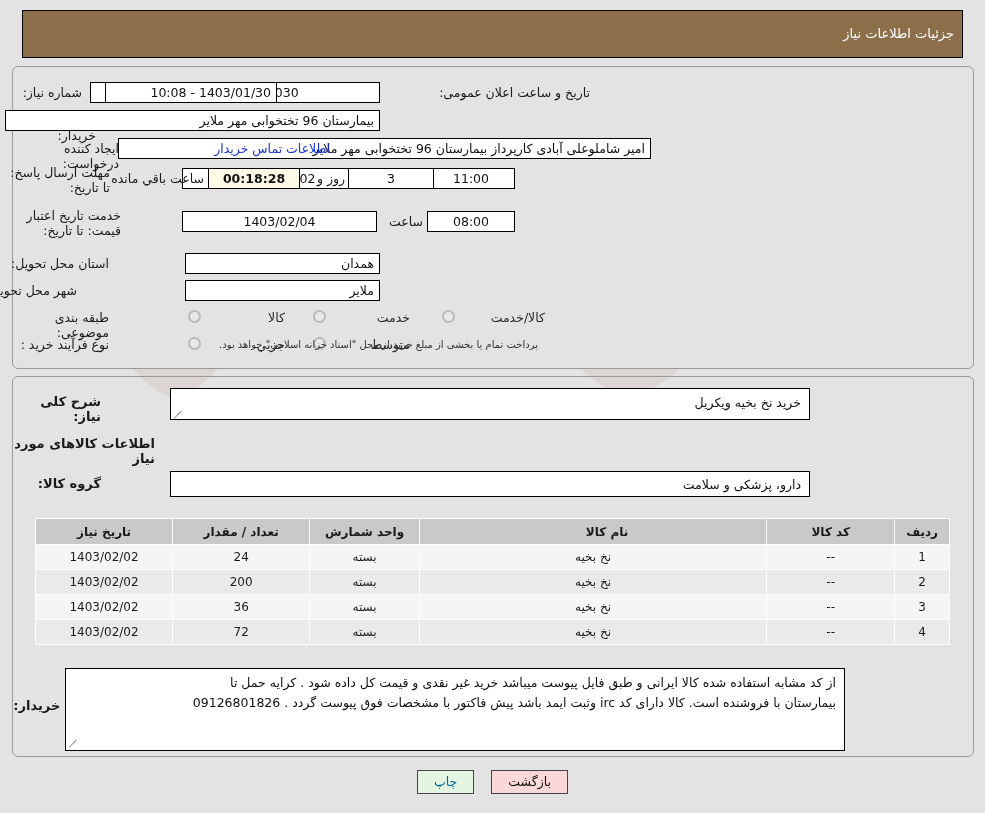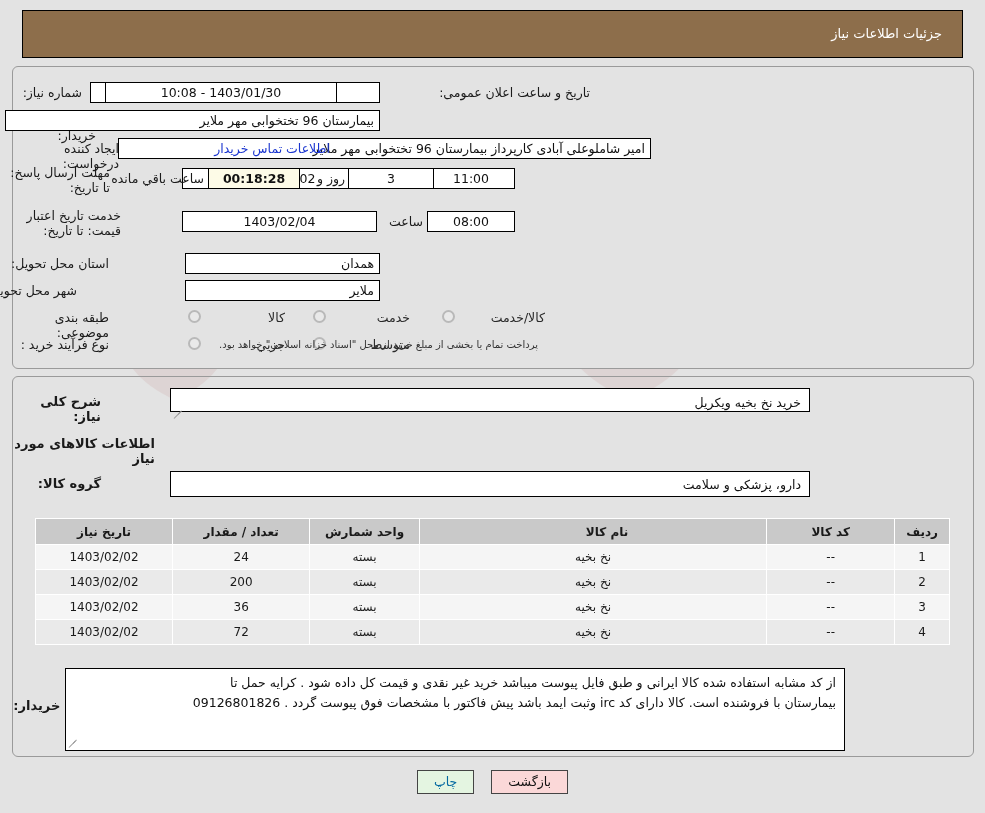--- a/index.html
+++ b/index.html
@@ -37,21 +37,21 @@
   
   #header {
     position: absolute;
     left: 22px; top: 10px;
     width: 941px; height: 48px;
     background: #8d6e4b;
     border: 1px solid #000;
     color: #ffffff;
     font-size: 13px;
     line-height: 46px;
-    padding: 0 20px;
+    padding: 0 8px;
     text-align: right;
     z-index: 3;
   }
 
   
   .panel {
     position: absolute;
     background: #e3e3e3;
     border: 1px solid #9a9a9a;
     border-radius: 6px;
@@ -195,21 +195,21 @@
   </svg>
 
   <div id="header">جزئیات اطلاعات نیاز</div>
 
   <div class="panel" id="panel-top"></div>
 
   <div class="lbl" style="right:903px; top:85px; width:70px; z-index:4;">شماره نیاز:</div>
   <div class="fld" style="right:605px; top:82px; width:290px; z-index:4;">1103093051000030</div>
   <div class="lbl" style="right:395px; top:85px; width:200px; z-index:4;">تاریخ و ساعت اعلان عمومی:</div>
 
-  <div class="fld" style="left:105px; top:82px; width:232px; z-index:4;">1403/01/30 - 10:08</div>
+  <div class="fld" style="left:105px; top:82px; width:172px; z-index:4;text-align:right;">1403/01/30 - 10:08</div>
 
   <div class="lbl" style="right:889px; top:113px; width:86px; z-index:4;">نام دستگاه خریدار:</div>
   <div class="fld right" style="right:605px; top:110px; width:375px; z-index:4;">بیمارستان 96 تختخوابی مهر ملایر</div>
 
   <div class="lbl" style="right:866px; top:141px; width:110px; z-index:4;">ایجاد کننده درخواست:</div>
   <div class="fld right" style="right:334px; top:138px; width:533px; z-index:4;">امیر شاملوعلی آبادی کارپرداز بیمارستان 96 تختخوابی مهر ملایر</div>
   <div class="linktext" style="right:655px; top:140px; width:120px; z-index:5;">اطلاعات تماس خریدار</div>
 
   <div class="lbl" style="right:875px; top:165px; width:100px; z-index:4;">مهلت ارسال پاسخ: تا تاریخ:</div>
   <div class="fld" style="right:608px; top:168px; width:195px; z-index:4;">1403/02/02</div>
@@ -243,21 +243,21 @@
   <div class="lbl" style="right:876px; top:337px; width:100px; z-index:4;">نوع فرآیند خرید :</div>
   <div class="radio" style="right:784px; top:337px; z-index:4;"></div>
   <div class="radio-lbl" style="right:700px; top:337px; z-index:4;">جزیي</div>
   <div class="radio" style="right:659px; top:337px; z-index:4;"></div>
   <div class="radio-lbl" style="right:575px; top:337px; z-index:4;">متوسط</div>
   <div class="note-inline" style="right:447px; top:337px; z-index:4;">پرداخت تمام یا بخشی از مبلغ خرید،از محل "اسناد خزانه اسلامی" خواهد بود.</div>
 
   <div class="panel" id="panel-mid"></div>
 
   <div class="lbl bold" style="right:884px; top:394px; width:92px; z-index:4;">شرح کلی نیاز:</div>
-  <div class="textbox" style="right:175px; top:388px; left:170px; height:24px; z-index:4;">خرید  نخ بخیه ویکریل</div>
+  <div class="textbox" style="right:175px; top:388px; left:170px; height:32px; z-index:4;">خرید  نخ بخیه ویکریل</div>
   <div class="grip" style="left:173px; top:409px; z-index:5;">
     <i style="top:9px;"></i>
       <i style="top:5px; width:5px;"></i>
   </div>
 
   <div class="lbl bold" style="right:830px; top:436px; width:150px; z-index:4;">اطلاعات کالاهای مورد نیاز</div>
 
   <div class="lbl bold" style="right:884px; top:476px; width:92px; z-index:4;">گروه کالا:</div>
   <div class="textbox" style="right:175px; top:471px; left:170px; height:26px; line-height:17px; z-index:4;">دارو، پزشکی و سلامت</div>
 

